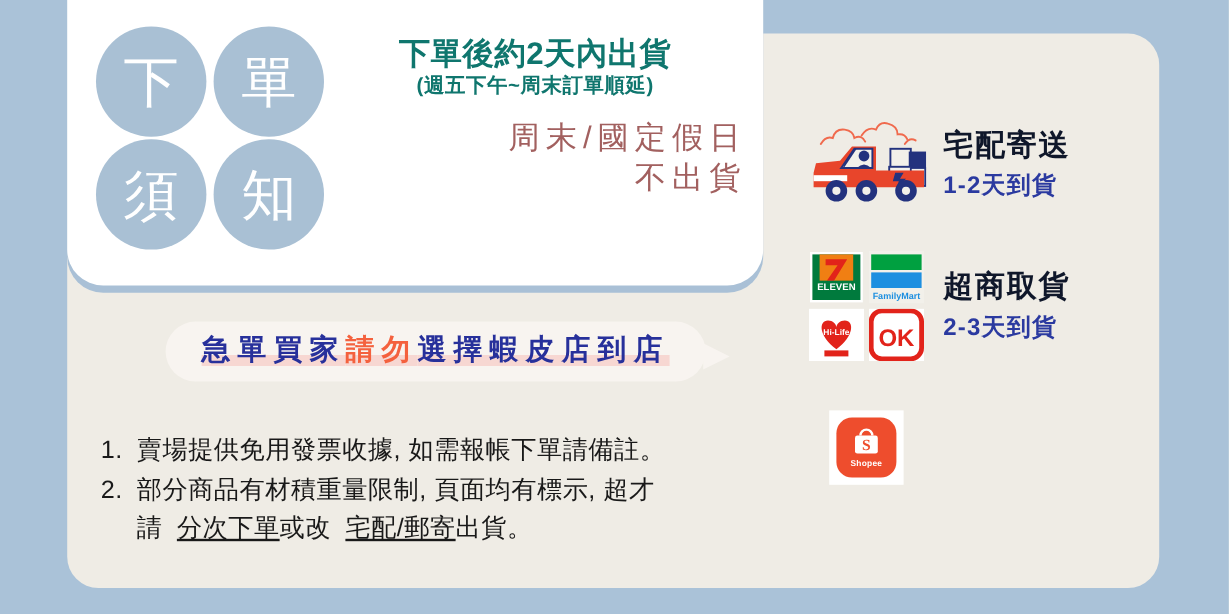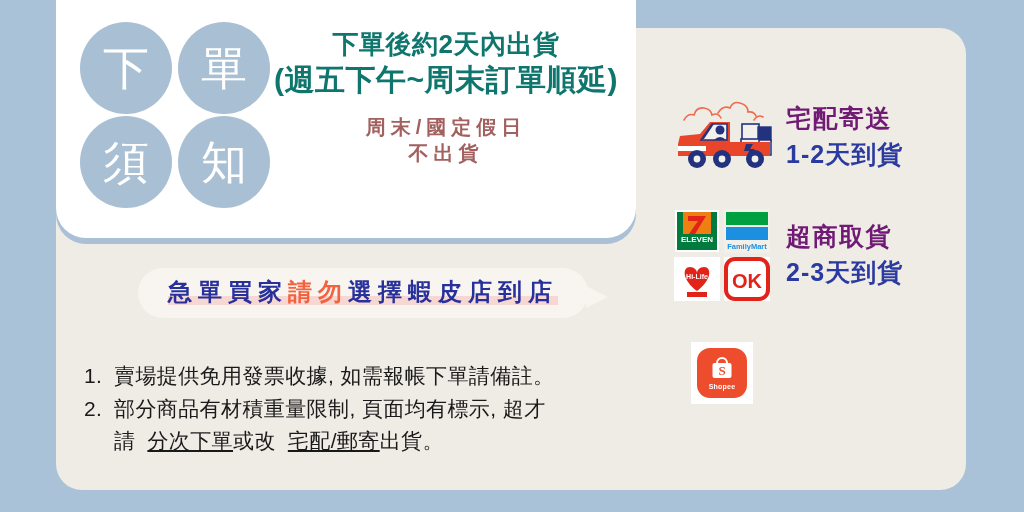--- a/index.html
+++ b/index.html
@@ -56,29 +56,30 @@
     text-align:center;
   }
   .head-line{
     font-size:26px;
     font-weight:bold;
     color:#0f766e;
     line-height:1.28;
     letter-spacing:0.5px;
     white-space:nowrap;
   }
-  .head-line.sub{ font-size:30px; }
+  .head-line.sub{ font-size:17px; }
   .red-block{ margin-top:14px; }
   .red-line{
-    font-size:20px;
-    font-weight:bold;
+    font-size:26px;
+    font-weight:normal;
     color:#a2605f;
     line-height:1.32;
     letter-spacing:5px;
     white-space:nowrap;
+    text-align:right;
   }
 
   
   .bubble-wrap{
     position:absolute;
     left:138px; top:268px;
     z-index:5;
     text-align:center;
   }
   .bubble{
@@ -139,25 +140,25 @@
     display:flex;
     align-items:center;
     height:118px;
   }
   .ship-icon{
     width:108px;flex:none;
     display:flex;align-items:center;justify-content:center;
   }
   .ship-txt{ padding-left:10px; }
   .ship-title{
-    font-size:25px;font-weight:bold;color:#701a75;
+    font-size:25px;font-weight:bold;color:#0f172a;
     letter-spacing:1.5px;line-height:1.25;
   }
   .ship-sub{
-    font-size:25px;font-weight:bold;color:#2b3aa0;
+    font-size:20px;font-weight:bold;color:#2b3aa0;
     letter-spacing:1px;line-height:1.3;margin-top:4px;
   }
 
   
   .stores{
     display:grid;
     grid-template-columns:repeat(2,46px);
     grid-template-rows:repeat(2,44px);
     gap:4px;
   }

